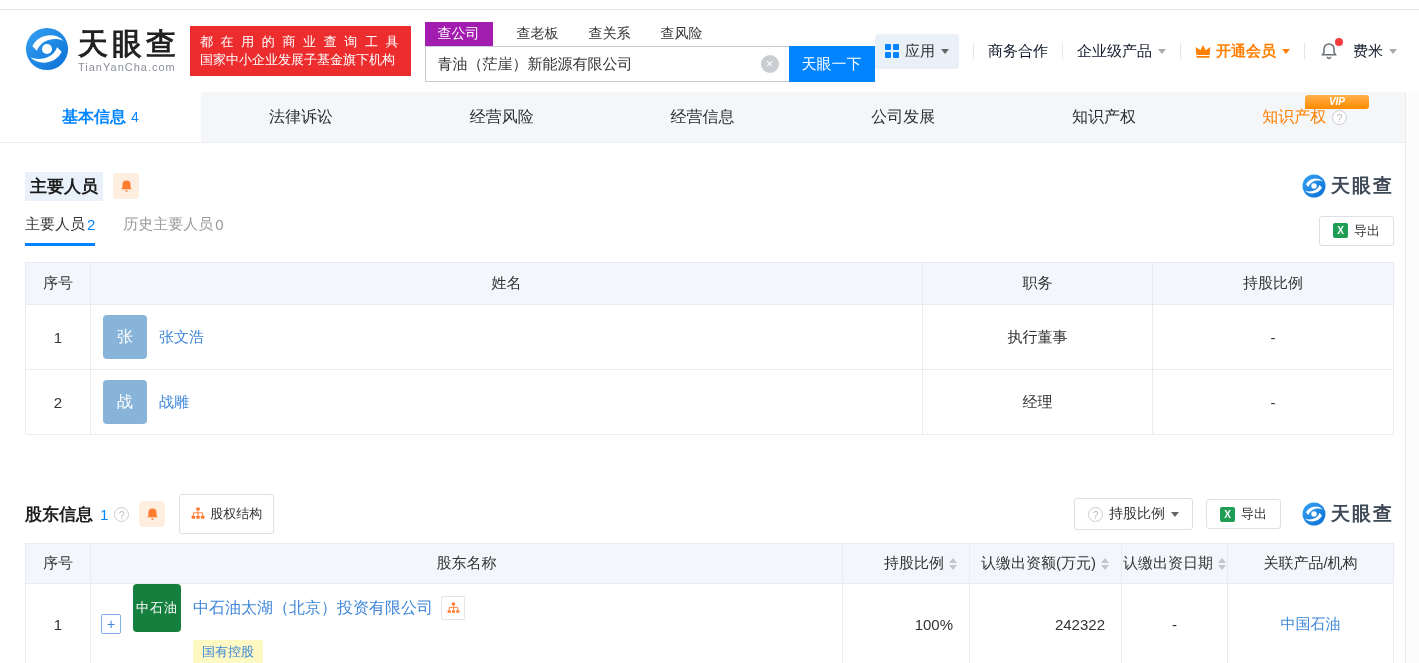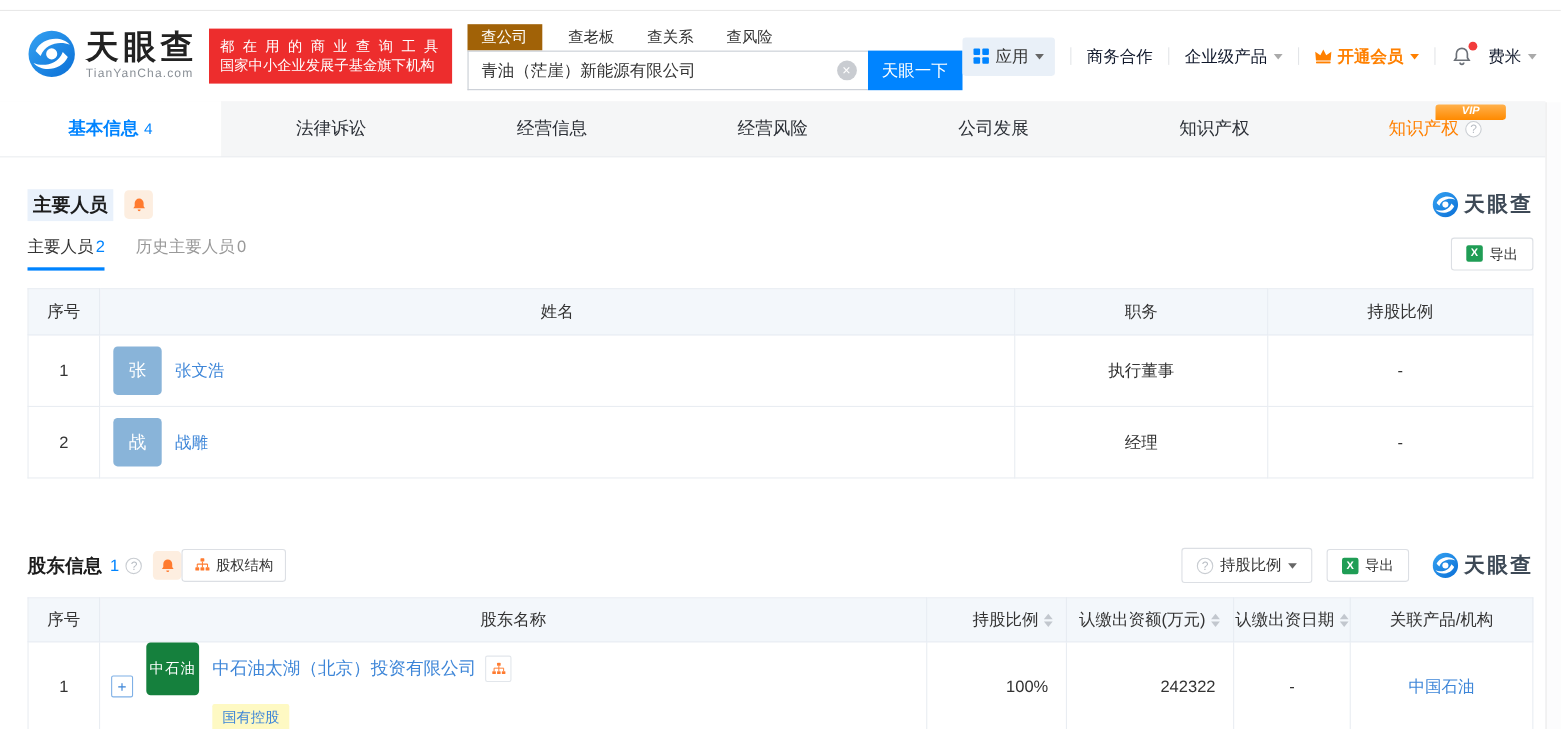--- a/index.html
+++ b/index.html
@@ -15,21 +15,21 @@
   .logo { display:flex; align-items:center; cursor:pointer; }
   .logo-text { margin-left:9px; }
   .logo-cn { font-size:30px; font-weight:bold; color:#222; letter-spacing:4px; line-height:30px; }
   .logo-domain { font-size:11px; color:#8a9097; letter-spacing:1px; margin-top:2px; }
   .slogan { margin-left:10px; background:#ed2d2d; color:#fff; padding:7px 10px; line-height:18px; font-size:13px; white-space:nowrap; }
   .slogan .l1 { letter-spacing:2px; }
 
   .search-area { margin-left:14px; width:450px; }
   .search-tabs { display:flex; align-items:flex-end; height:26px; font-size:14px; }
   .stab { color:#333; margin-right:30px; padding:3px 0; cursor:pointer; }
-  .stab.active { background:#a16207; color:#fff; padding:3px 13px; margin-right:24px; }
+  .stab.active { background:#a21caf; color:#fff; padding:3px 13px; margin-right:24px; }
   .search-row { display:flex; }
   .search-input-wrap { position:relative; flex:1; }
   .search-input { width:100%; height:36px; border:1px solid #c8cdd4; border-right:none; padding:0 34px 0 12px; font-size:15px; color:#333; font-family:inherit; outline:none; }
   .clear-icon { position:absolute; right:10px; top:9px; width:18px; height:18px; background:#c9ccd1; color:#fff; border-radius:50%; text-align:center; line-height:17px; font-size:13px; cursor:pointer; }
   .search-btn { width:86px; height:36px; background:#0084ff; color:#fff; border:none; font-size:15px; cursor:pointer; font-family:inherit; }
 
   .header-nav { margin-left:auto; display:flex; align-items:center; font-size:15px; white-space:nowrap; }
   .header-nav a { color:#0f172a; text-decoration:none; cursor:pointer; display:inline-flex; align-items:center; }
   .apps-chip { display:flex; align-items:center; background:#e9f0f8; border-radius:3px; padding:8px 10px; cursor:pointer; }
   .apps-icon { display:inline-grid; grid-template-columns:6px 6px; grid-gap:2px; margin-right:6px; }
@@ -63,21 +63,21 @@
 
   .sub-tabs-row { margin-top:14px; display:flex; align-items:center; }
   .subtab { display:inline-flex; align-items:center; font-size:15px; color:#999; margin-right:28px; padding-bottom:9px; cursor:pointer; border-bottom:3px solid transparent; }
   .subtab.active { color:#333; border-bottom-color:#0084ff; }
   .subtab .cnt { margin-left:2px; }
   .subtab.active .cnt { color:#0084ff; }
 
   .btn { display:inline-flex; align-items:center; background:#fff; border:1px solid #dcdfe4; border-radius:3px; font-size:13px; color:#333; cursor:pointer; font-family:inherit; }
   .export-btn { margin-left:auto; height:30px; padding:0 13px; }
   .xls-icon { width:15px; height:15px; background:#1f9d55; color:#fff; border-radius:2px; font-size:10px; font-weight:bold; text-align:center; line-height:15px; margin-right:6px; }
-  .equity-btn { height:30px; padding:0 11px; margin-left:0; }
+  .equity-btn { height:40px; padding:0 11px; margin-left:14px; }
   .equity-btn svg { margin-right:5px; }
   .ratio-btn { height:32px; padding:0 13px; font-size:14px; }
   .ratio-btn .q-icon { margin:0 6px 0 0; }
 
   
   table.tbl { width:100%; border-collapse:collapse; margin-top:16px; table-layout:fixed; }
   .tbl th { background:#f3f7fb; font-weight:normal; font-size:15px; color:#333; height:42px; border:1px solid #e7ecf2; text-align:center; }
   .tbl td { border:1px solid #e9edf2; font-size:15px; color:#333; text-align:center; background:#fff; }
   .people-tbl td { height:65px; }
   .sh-tbl th { height:40px; }
@@ -202,24 +202,24 @@
 
   <nav class="main-tabs">
     <div class="mtab active">
       <span>基本信息</span>
       <span class="mtab-count">4</span>
     </div>
     <div class="mtab">
         <span>法律诉讼</span>
       </div>
     <div class="mtab">
+        <span>经营风险</span>
+      </div>
+    <div class="mtab">
         <span>经营信息</span>
-      </div>
-    <div class="mtab">
-        <span>经营风险</span>
       </div>
     <div class="mtab">
         <span>公司发展</span>
       </div>
     <div class="mtab">
         <span>知识产权</span>
       </div>
     <div class="mtab vip-tab">
       <span class="vip-badge">VIP</span>
       <span>知识产权</span>

